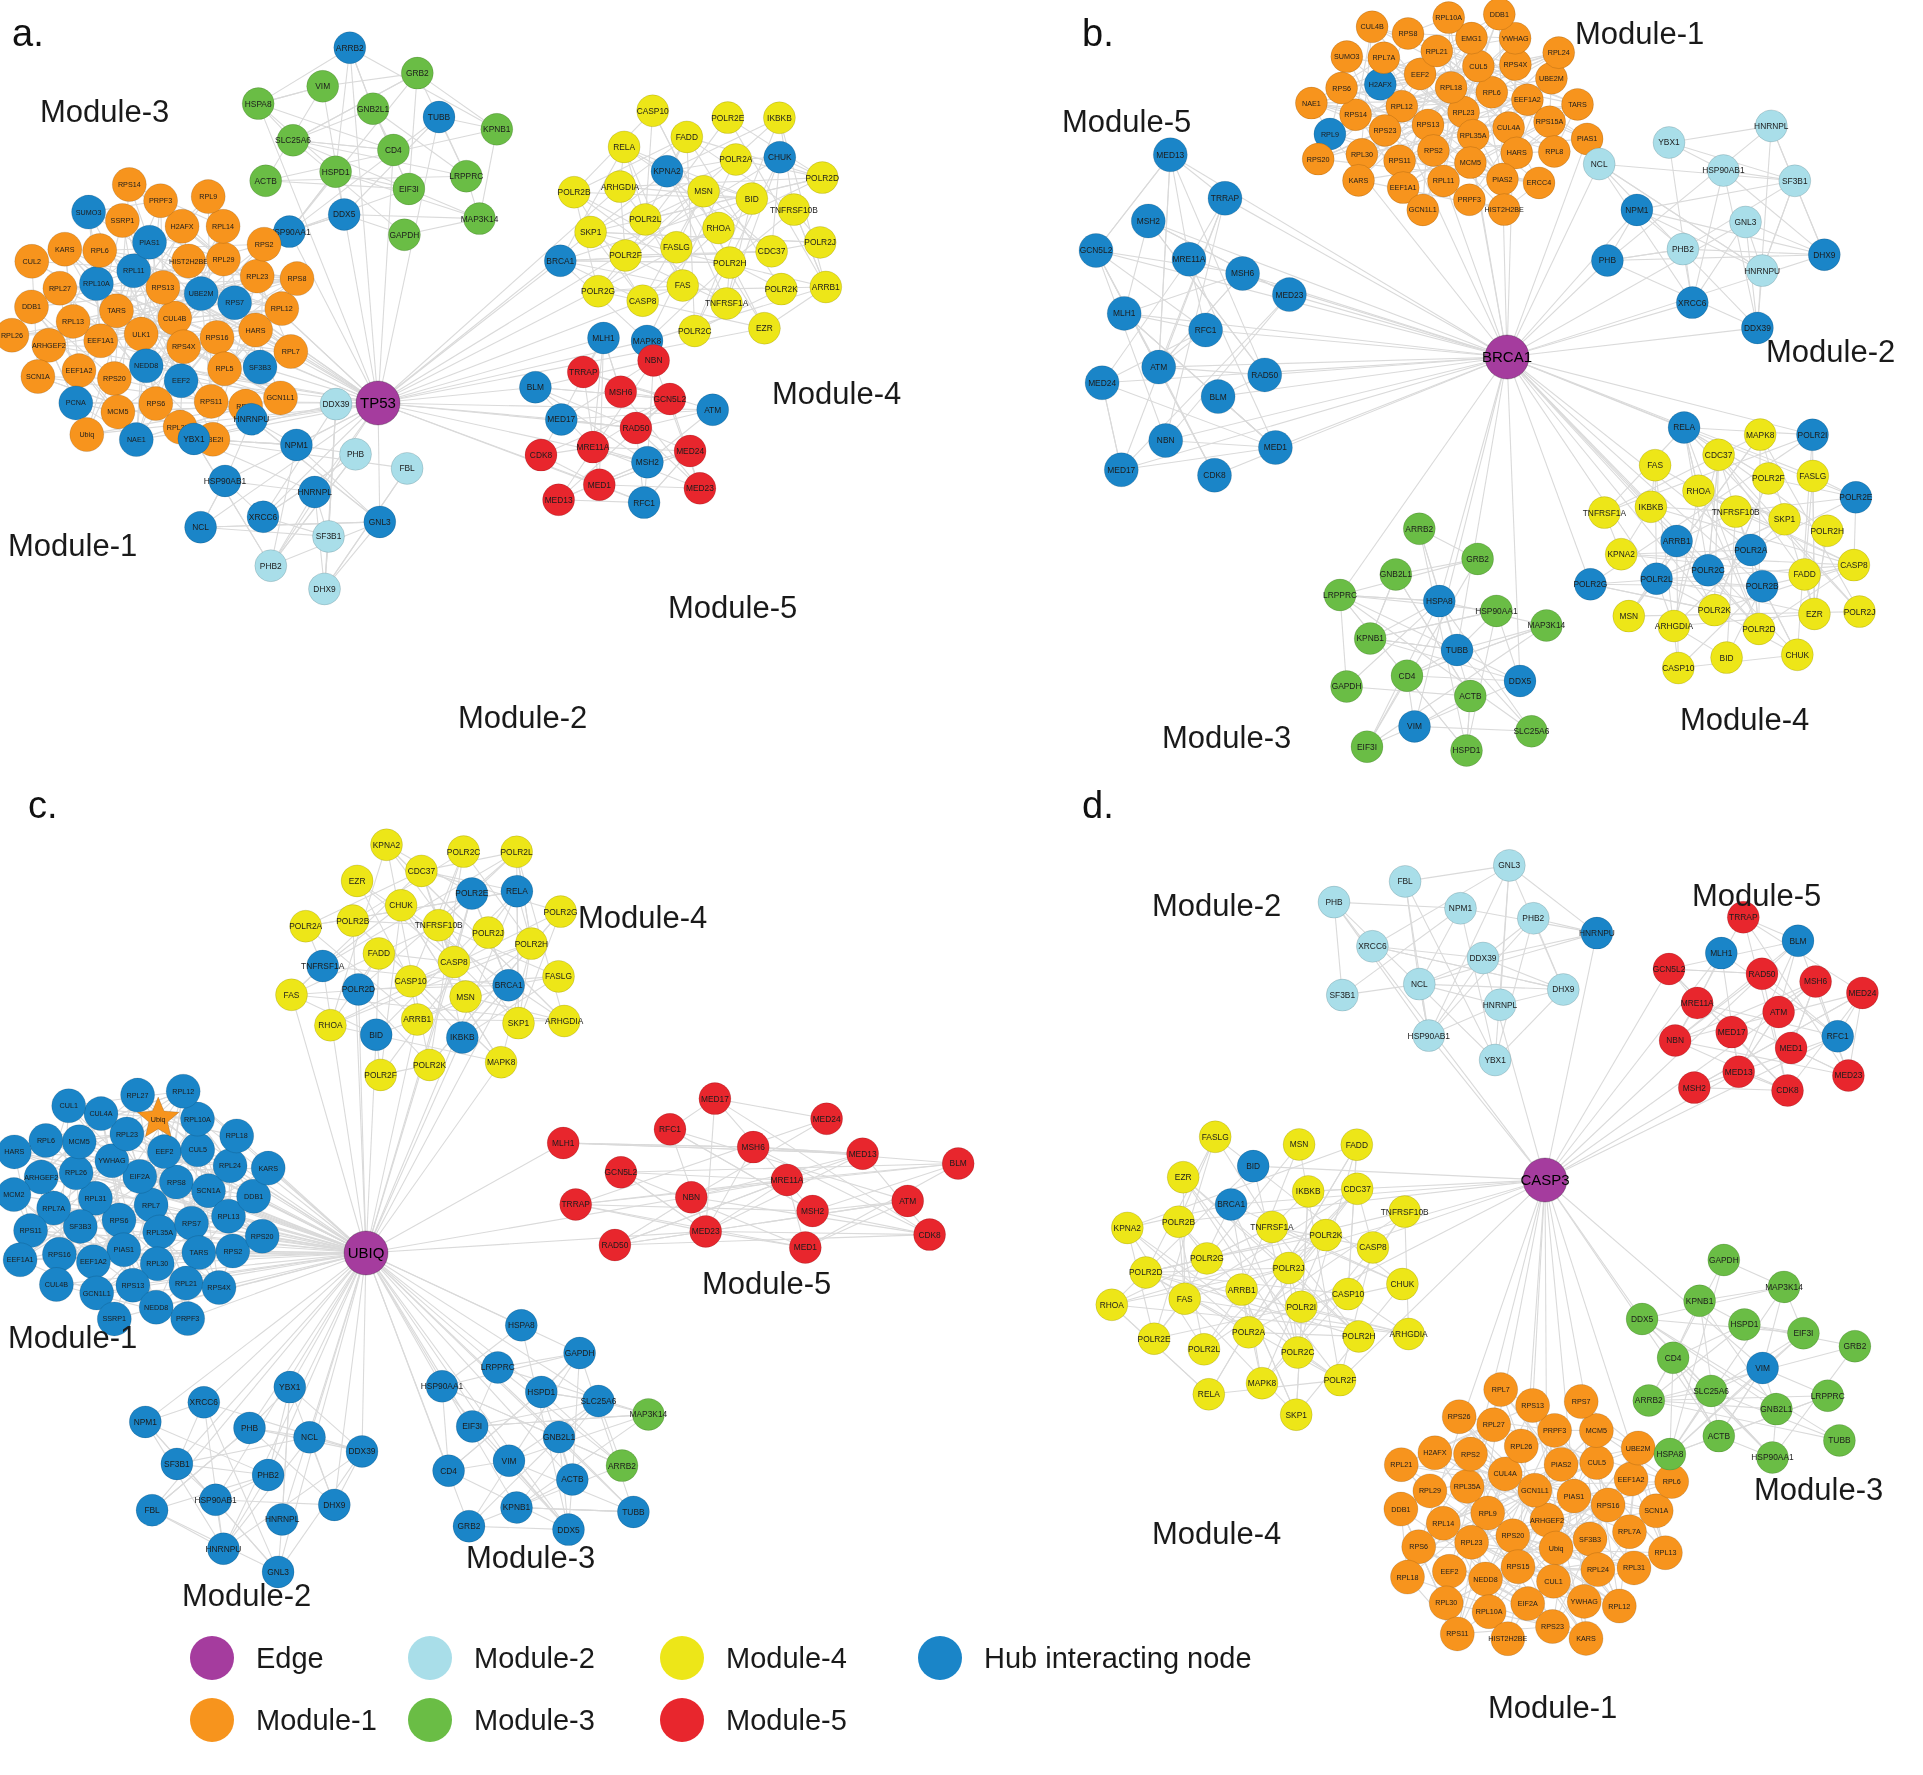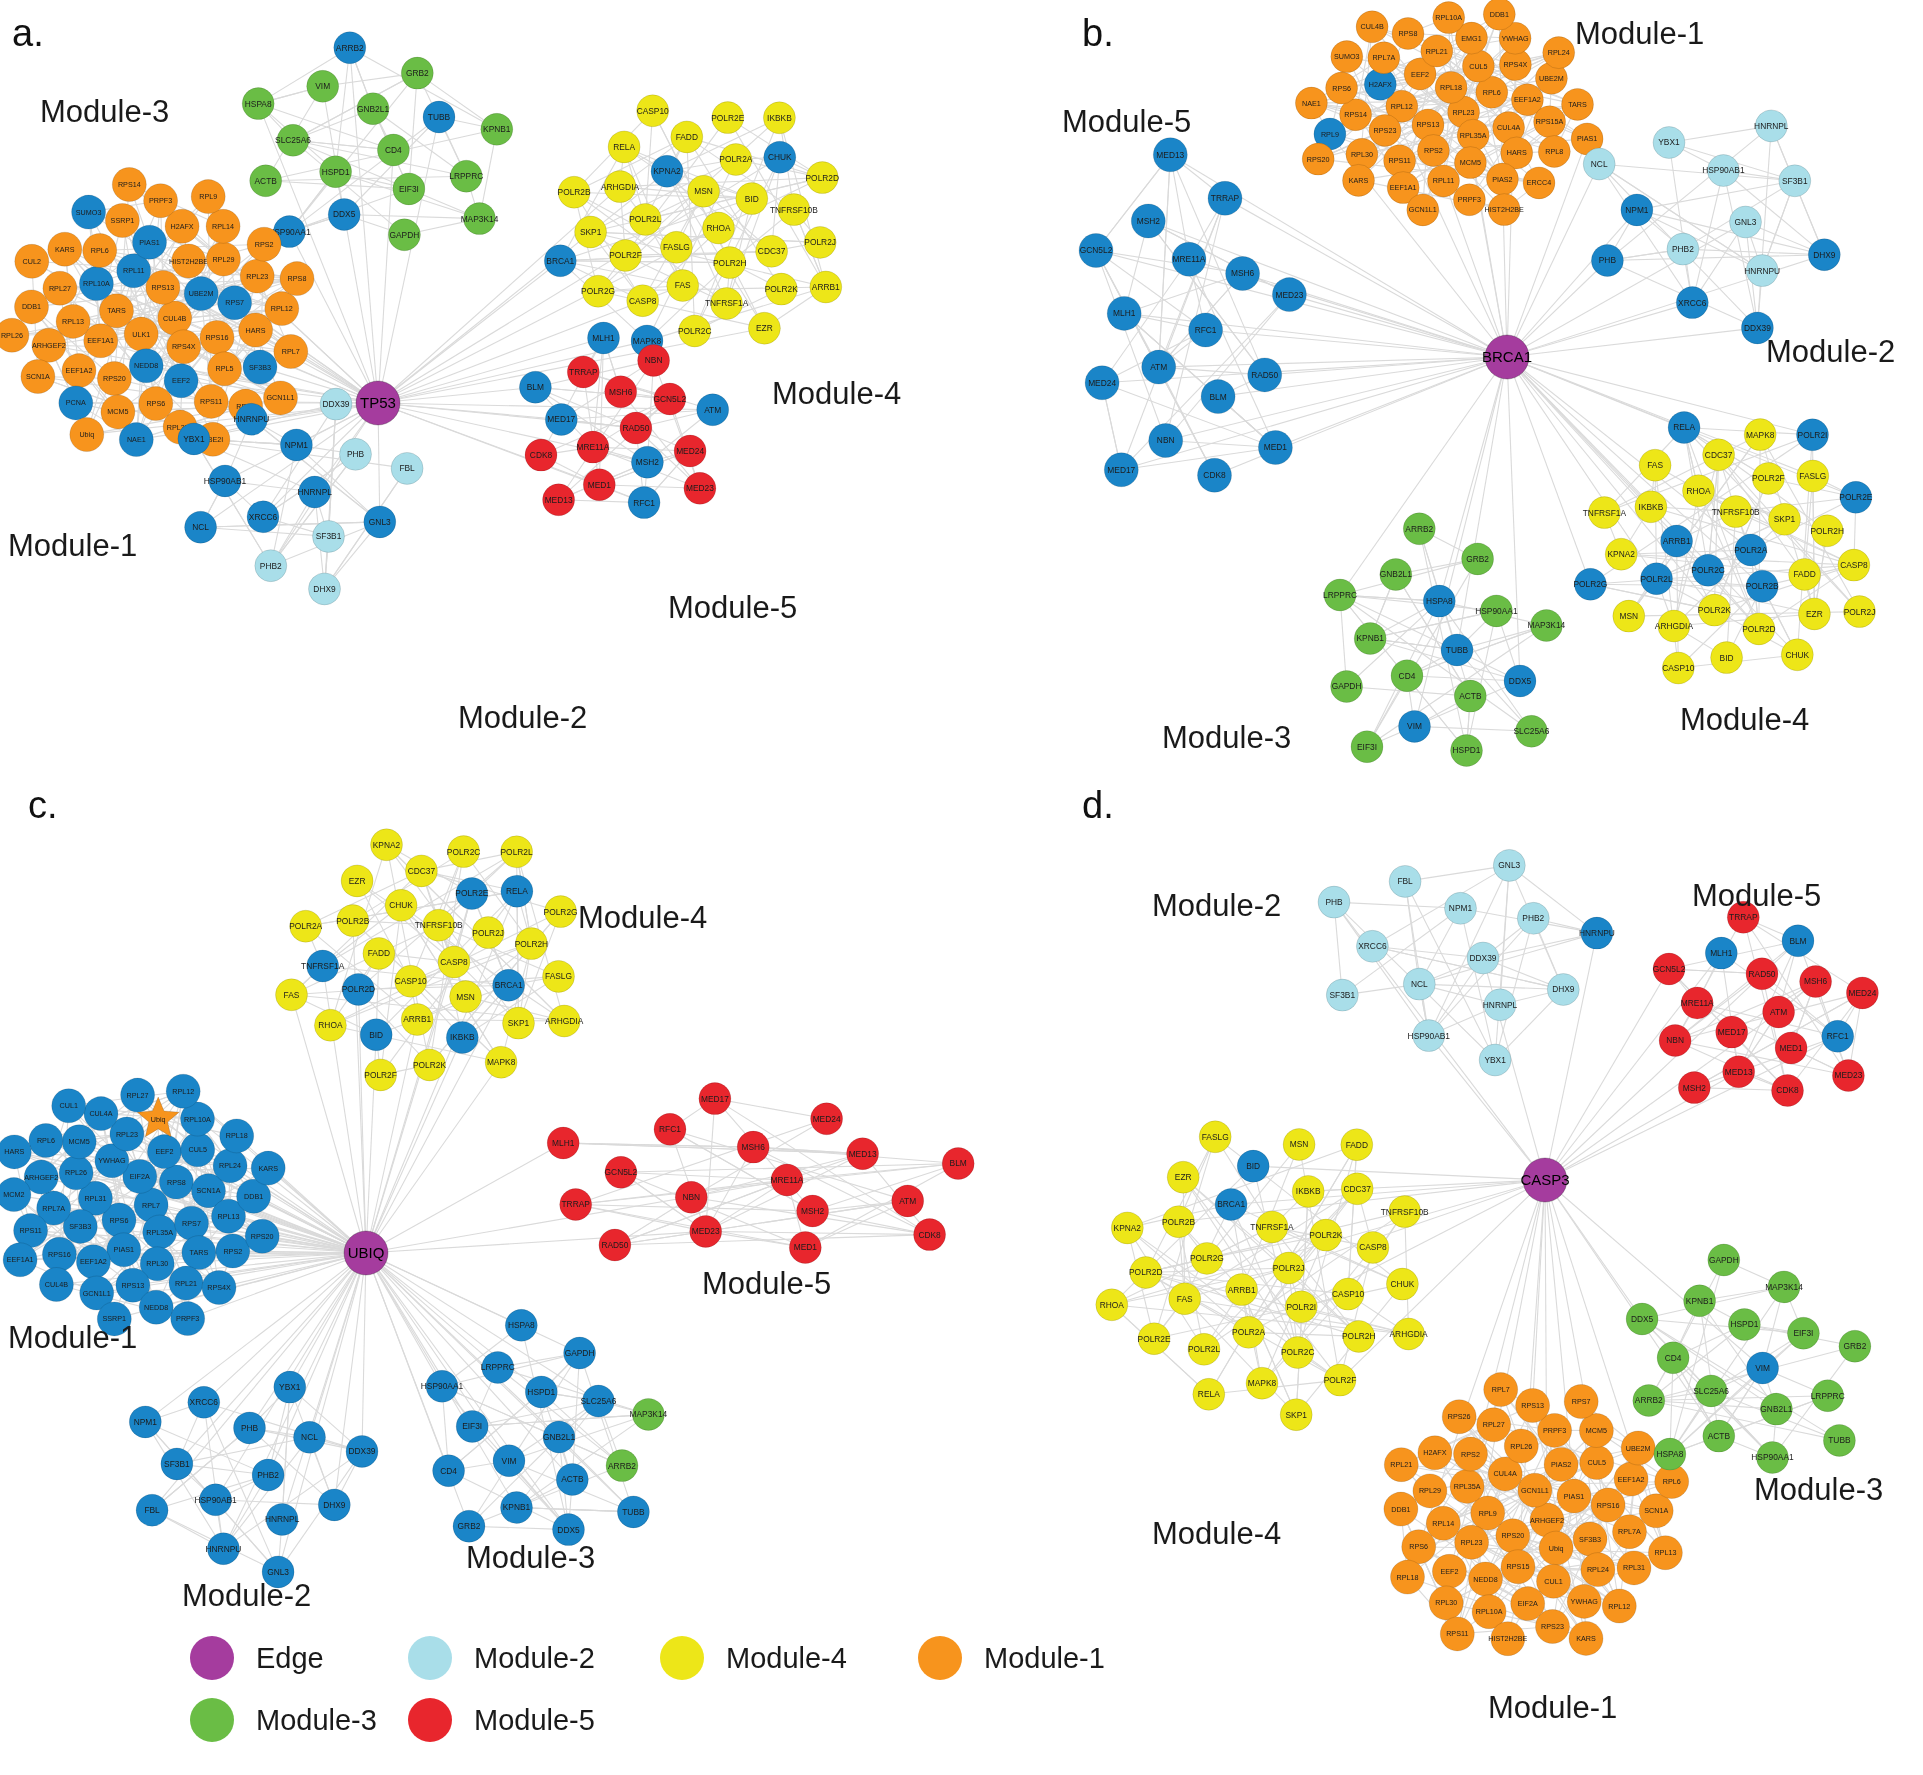--- a/index.html
+++ b/index.html
@@ -3856,20 +3856,24 @@
     </div>
     <div class="legend-item">
       <span class="swatch circle" style="background: rgb(169, 222, 233);"></span>
       <span class="legend-label">Module-2</span>
     </div>
     <div class="legend-item">
       <span class="swatch circle" style="background: rgb(237, 230, 24);"></span>
       <span class="legend-label">Module-4</span>
     </div>
     <div class="legend-item">
+      <span class="swatch circle" style="background: rgb(26, 133, 200);"></span>
+      <span class="legend-label">Hub interacting node</span>
+    </div>
+    <div class="legend-item">
       <span class="swatch circle" style="background: rgb(247, 148, 29);"></span>
       <span class="legend-label">Module-1</span>
     </div>
     <div class="legend-item">
       <span class="swatch circle" style="background: rgb(106, 189, 69);"></span>
       <span class="legend-label">Module-3</span>
     </div>
     <div class="legend-item">
       <span class="swatch circle" style="background: rgb(232, 38, 45);"></span>
       <span class="legend-label">Module-5</span>

